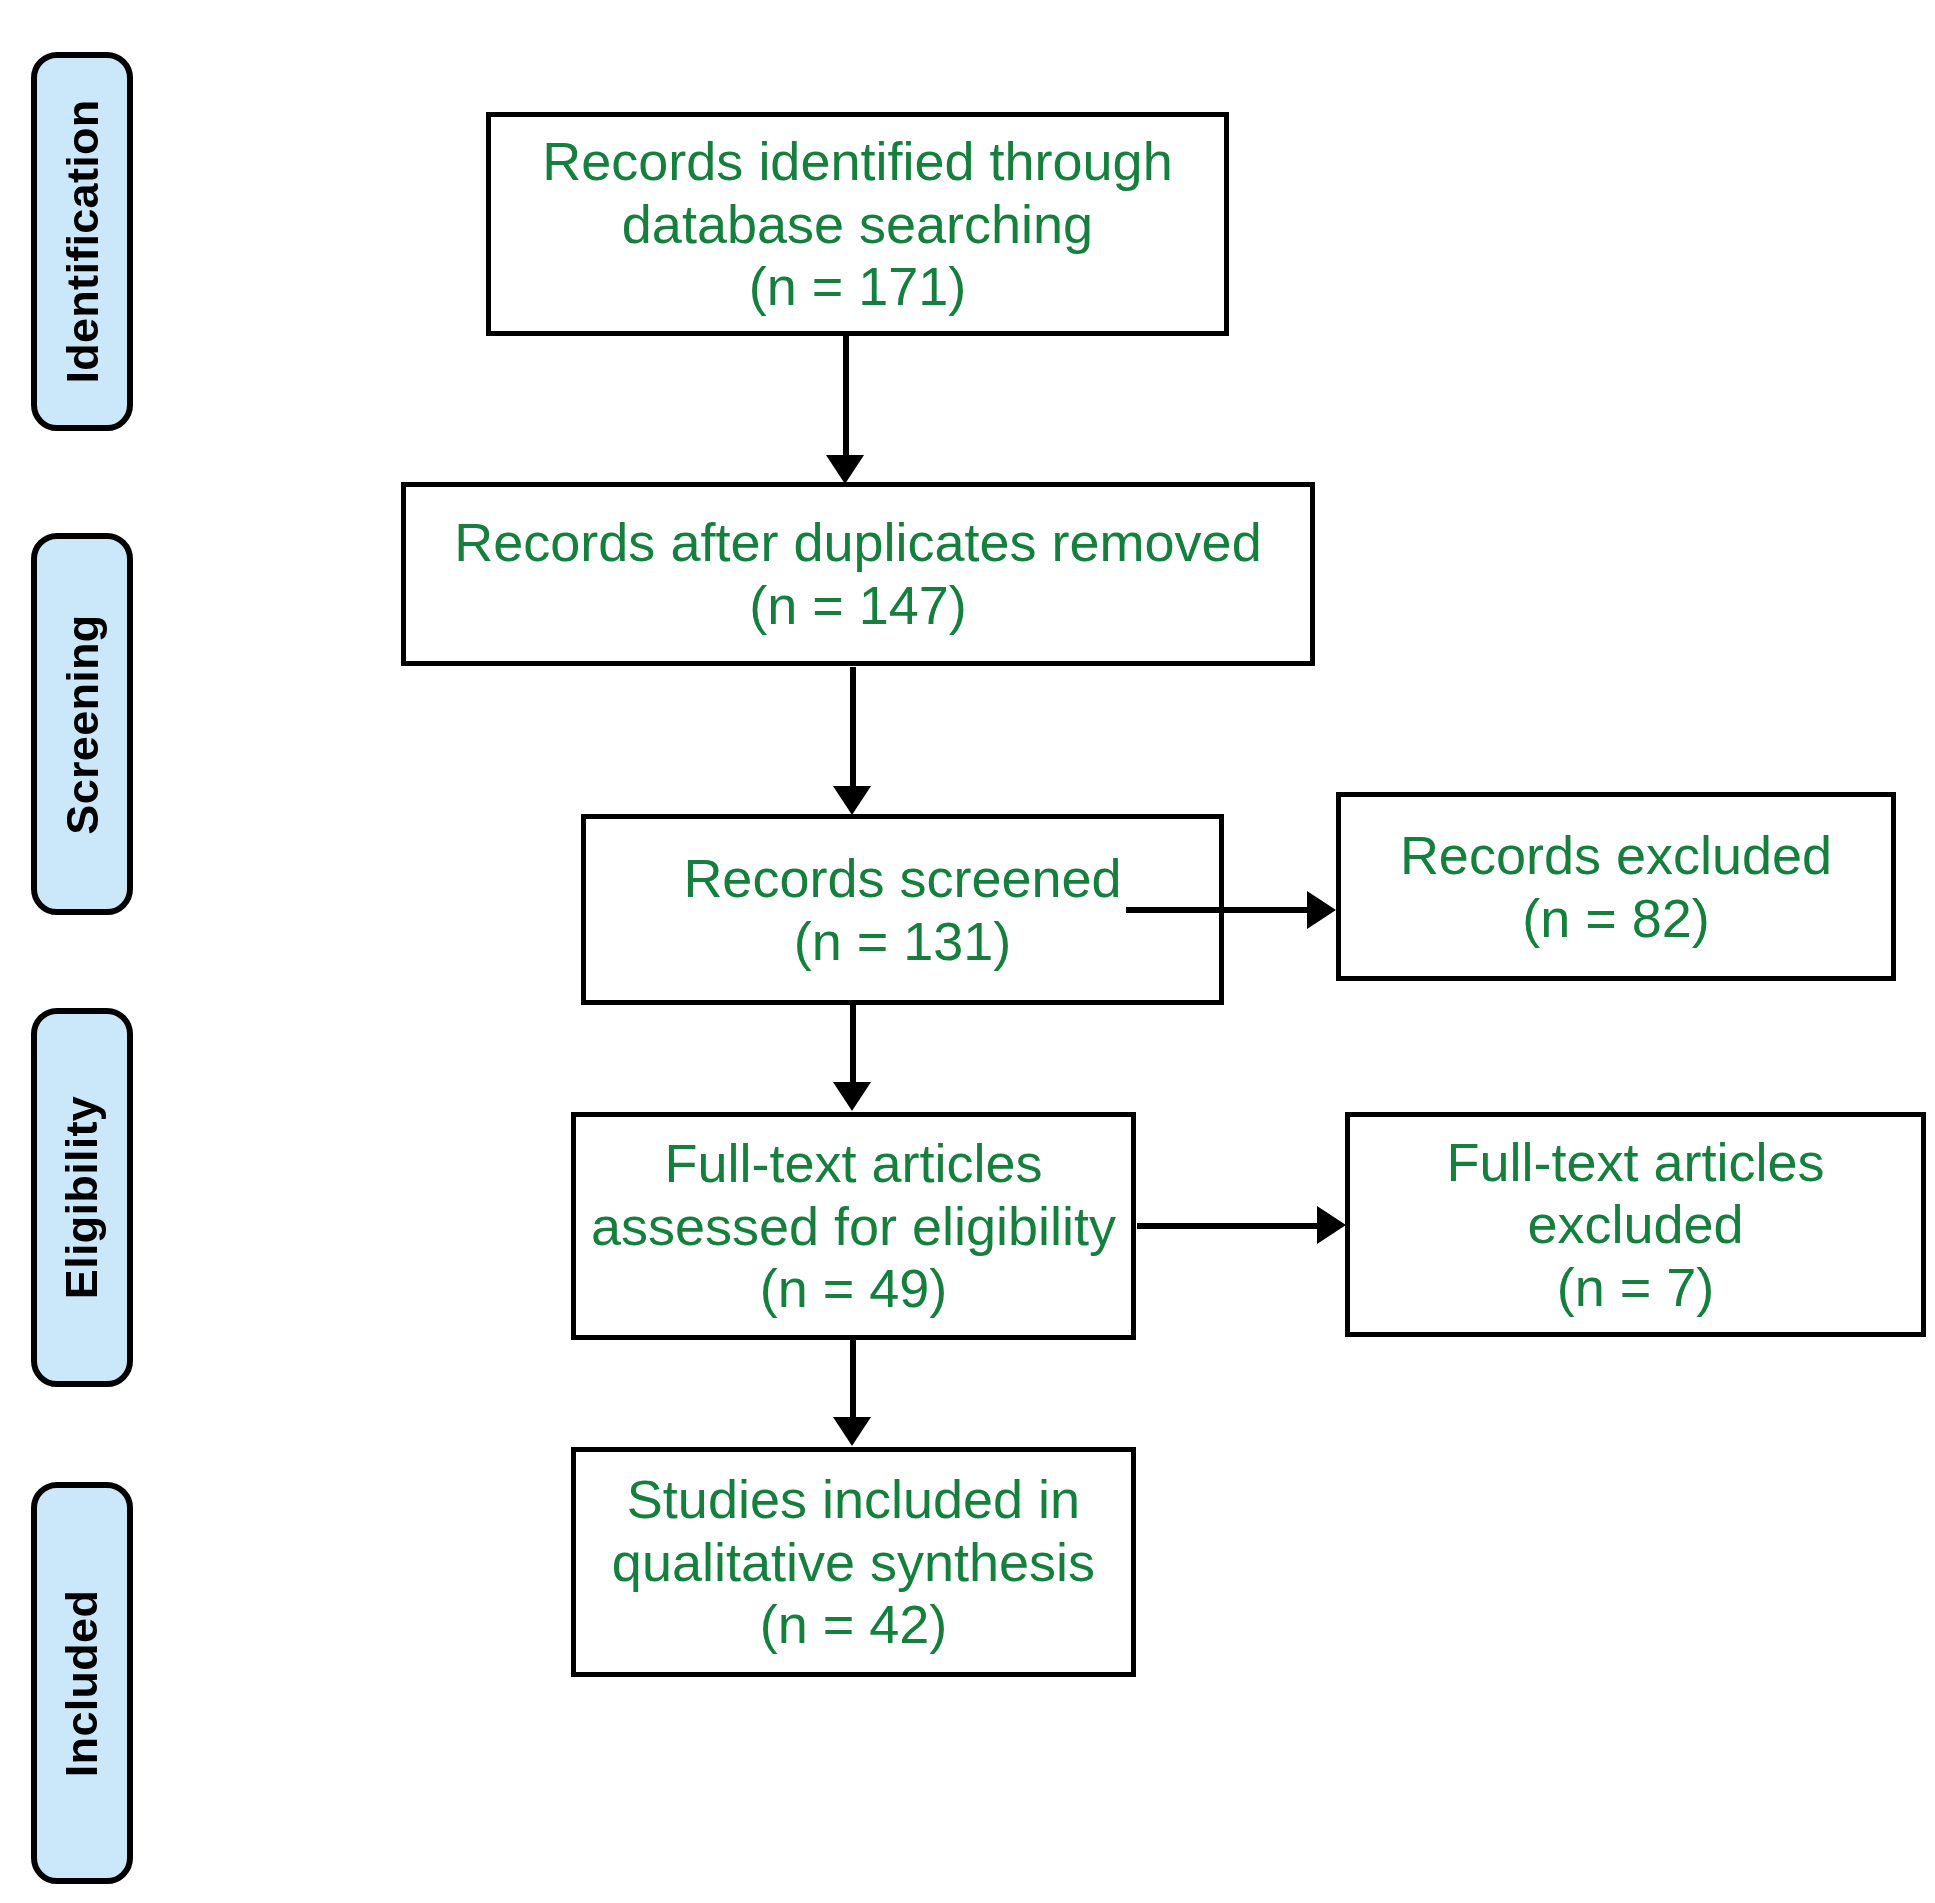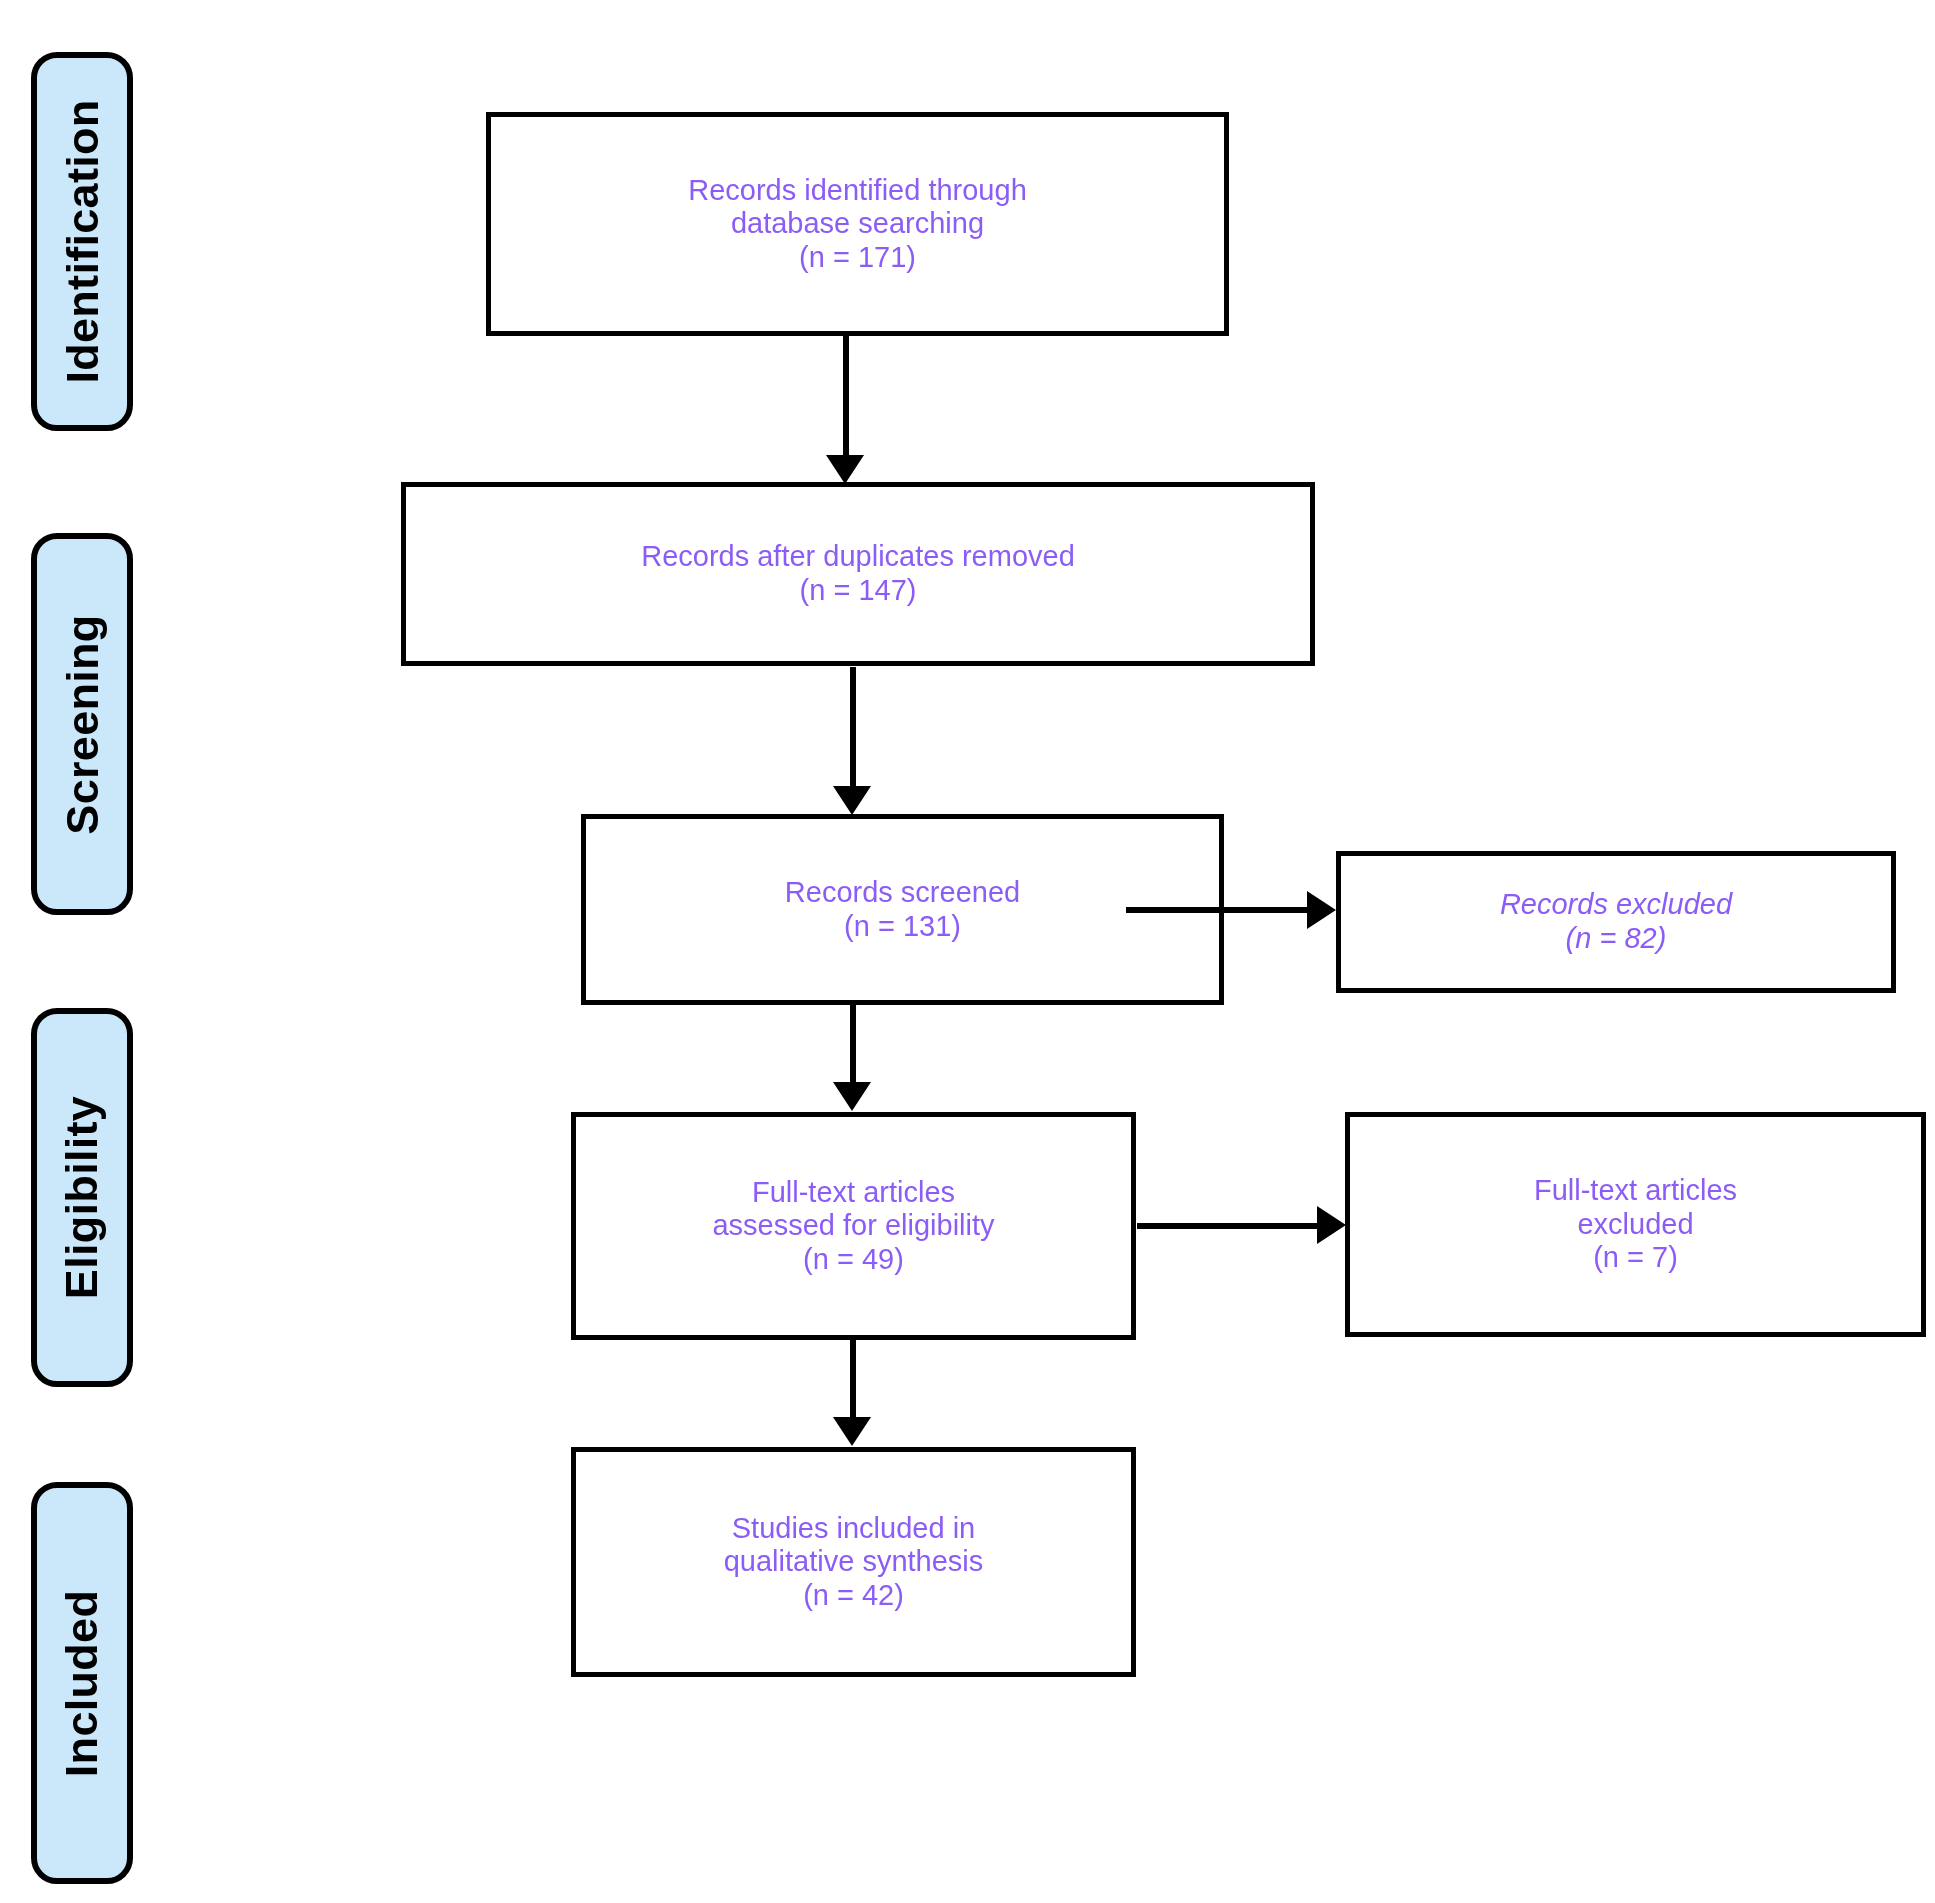--- a/index.html
+++ b/index.html
@@ -42,23 +42,23 @@
     position: absolute;
     box-sizing: border-box;
     background: #ffffff;
     border: 5.5px solid #000000;
     display: flex;
     align-items: center;
     justify-content: center;
     text-align: center;
   }
   .flow-box .box-text {
-    font-size: 29px;
+    font-size: 54px;
     line-height: 1.16;
-    color: #8b5cf6;
+    color: #15803d;
     padding: 0 8.6px;
     white-space: pre-line;
   }
 
   
   .conn {
     position: absolute;
   }
   .v-line {
     position: absolute;
@@ -117,21 +117,21 @@
   <div class="flow-box" style="left:401px; top:482px; width:914px; height:184px;">
     <span class="box-text">Records after duplicates removed
 (n = 147)</span>
   </div>
 
   <div class="flow-box" style="left:581px; top:814px; width:643px; height:191px;">
     <span class="box-text">Records screened
 (n = 131)</span>
   </div>
 
-  <div class="flow-box" style="left:1336px; top:851px; width:560px; height:142px;font-style:italic;">
+  <div class="flow-box" style="left:1336px; top:792px; width:560px; height:189px;">
     <span class="box-text">Records excluded
 (n = 82)</span>
   </div>
 
   <div class="flow-box" style="left:571px; top:1112px; width:565px; height:228px;">
     <span class="box-text">Full-text articles
 assessed for eligibility
 (n = 49)</span>
   </div>
 

